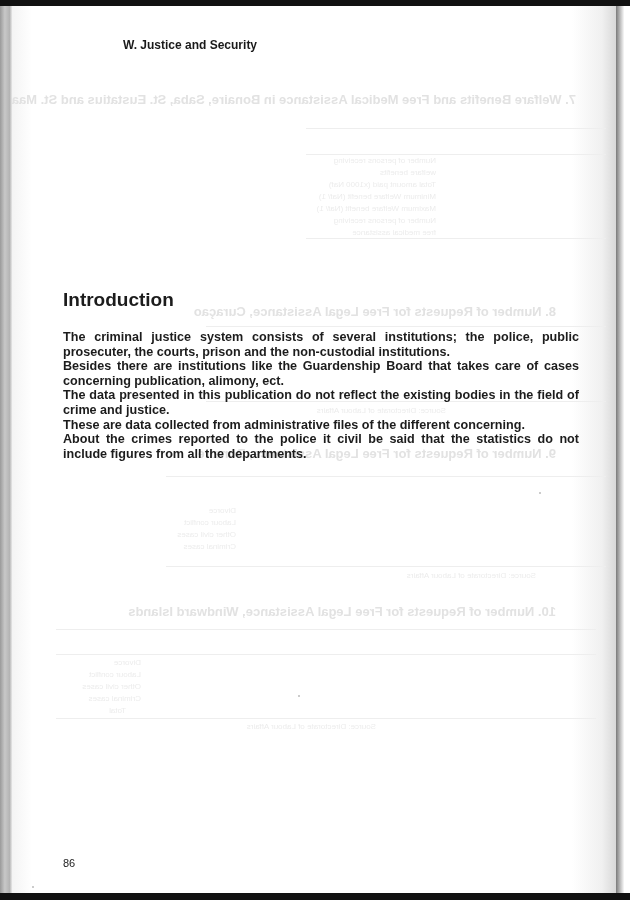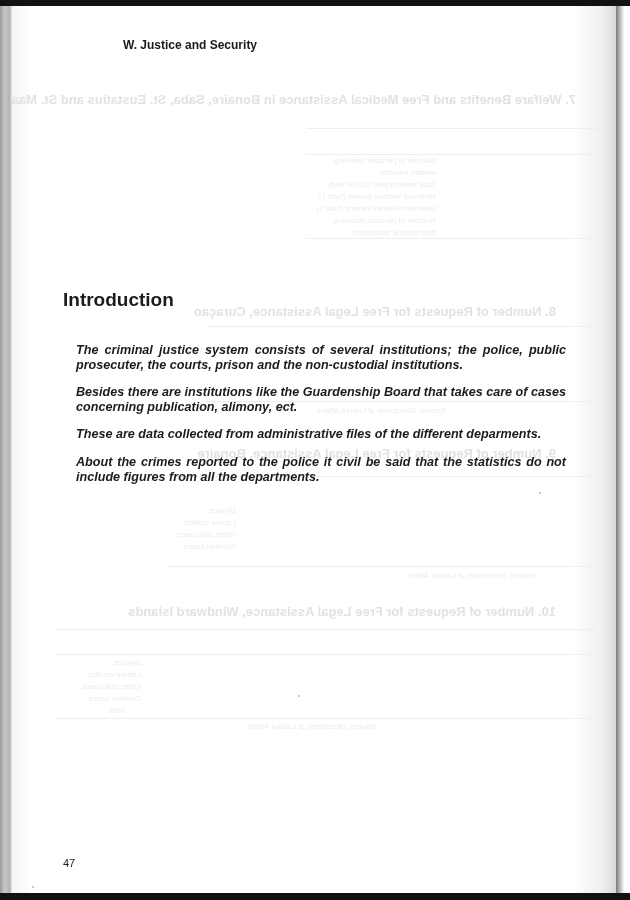--- a/index.html
+++ b/index.html
@@ -103,24 +103,23 @@
       left: 51px;
       top: 324px;
       width: 516px;
       font-family: "Liberation Sans", sans-serif;
       font-weight: bold;
       font-size: 12.6px;
       line-height: 14.6px;
       color: #1c1c1c;
     }
     .intro-body p {
-      margin: 13px;
+      margin: 0;
       text-align: justify;
       text-align-last: left;
-      font-style: italic;
     }
     .page-number {
       position: absolute;
       left: 51px;
       top: 851px;
       font-family: "Liberation Sans", sans-serif;
       font-size: 11px;
       color: #222;
     }
     .speck {
@@ -178,26 +177,27 @@
       <div class="b-text" style="left:240px; top:716px;">Source: Directorate of Labour Affairs</div>
     </div>
 
     <div class="section-header">W. Justice and Security</div>
 
     <div class="intro-heading">Introduction</div>
 
     <div class="intro-body">
       <p>The criminal justice system consists of several institutions; the police, public prosecuter, the courts, prison and the non-custodial institutions.</p>
       <p>Besides there are institutions like the Guardenship Board that takes care of cases concerning publication, alimony, ect.</p>
-      <p>These are data collected from administrative files of the different deparments.</p>
+      <p>The data presented in this publication do not reflect the existing bodies in the field of crime and justice.</p>
+      <p>These are data collected from administrative files of the different concerning.</p>
       <p>About the crimes reported to the police it civil be said that the statistics do not include figures from all the departments.</p>
     </div>
 
     <div class="speck" style="left:527px; top:486px;"></div>
     <div class="speck" style="left:286px; top:689px;"></div>
     <div class="speck" style="left:20px; top:880px;"></div>
 
-    <div class="page-number">47</div>
+    <div class="page-number">86</div>
   </div>
 
   <div class="right-edge"></div>
   <div class="bottom-bar"></div>
 </div>
 
 </body></html>

